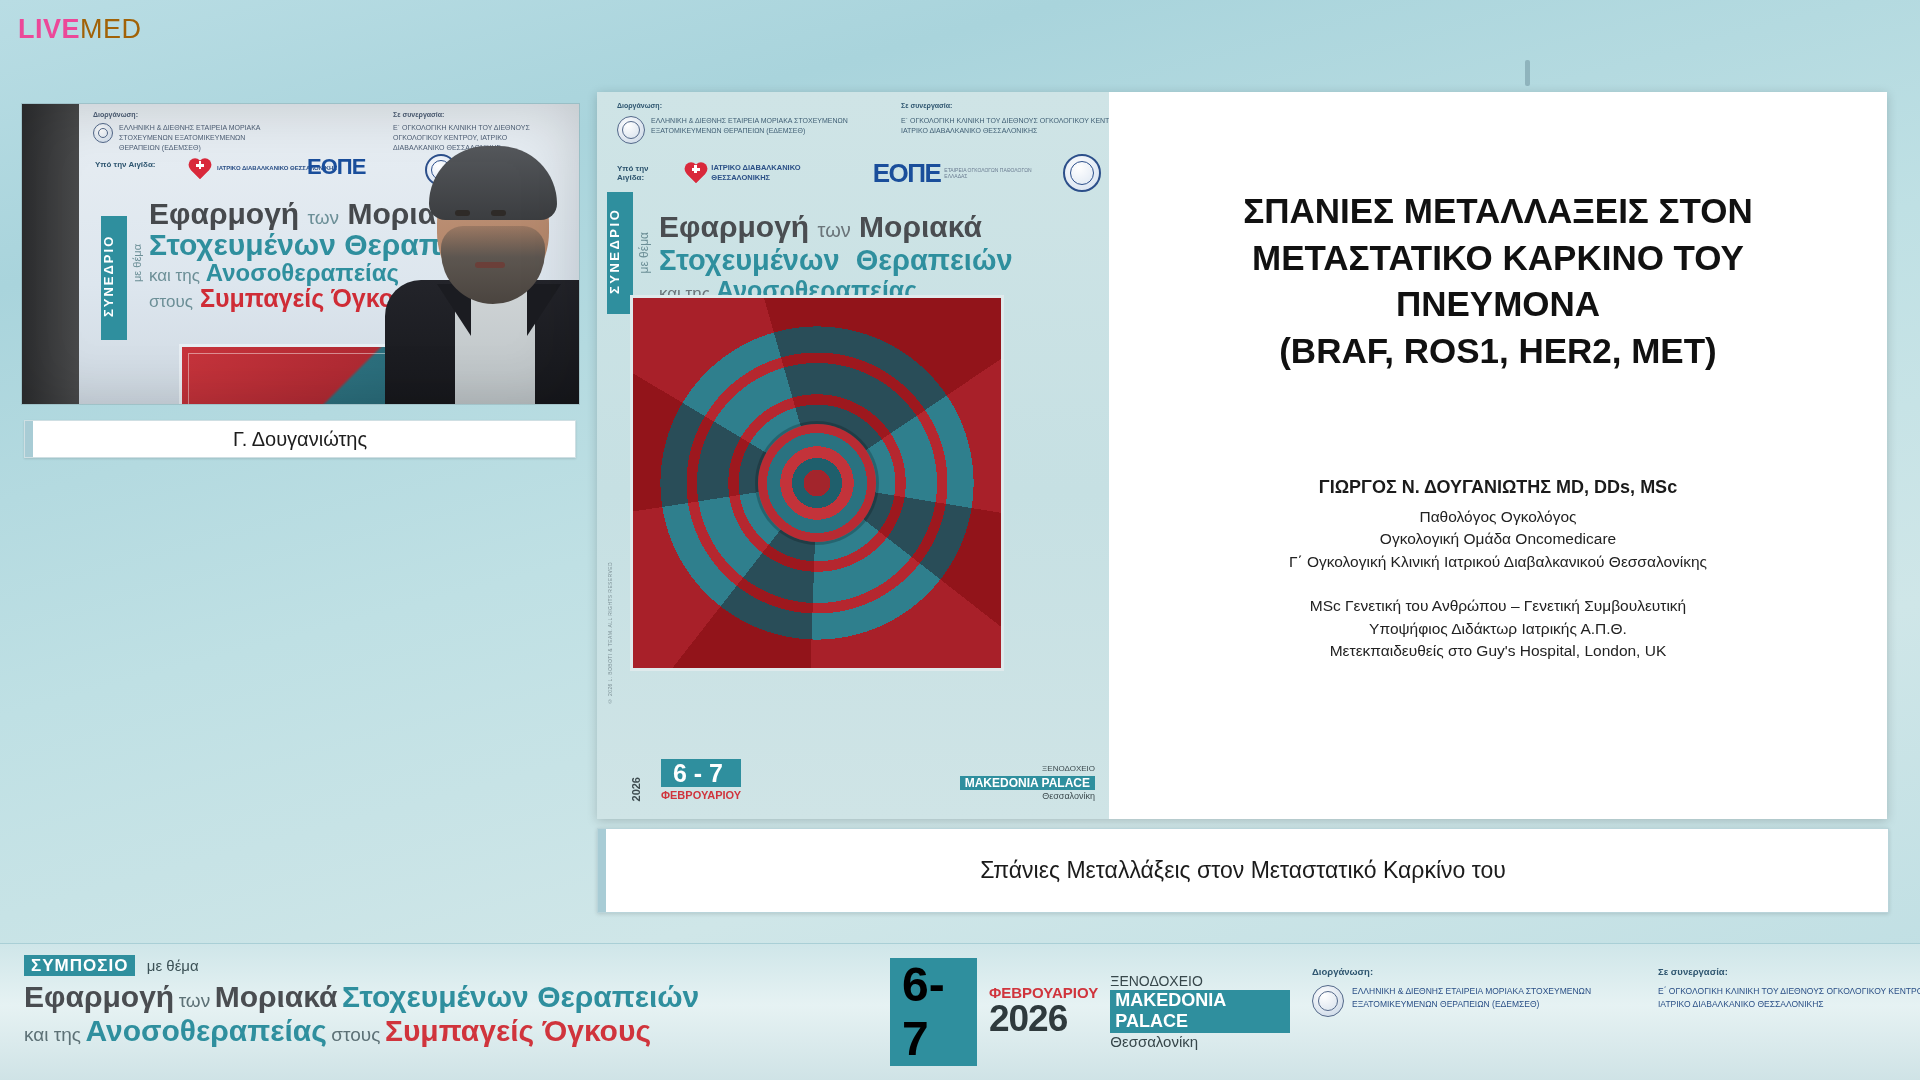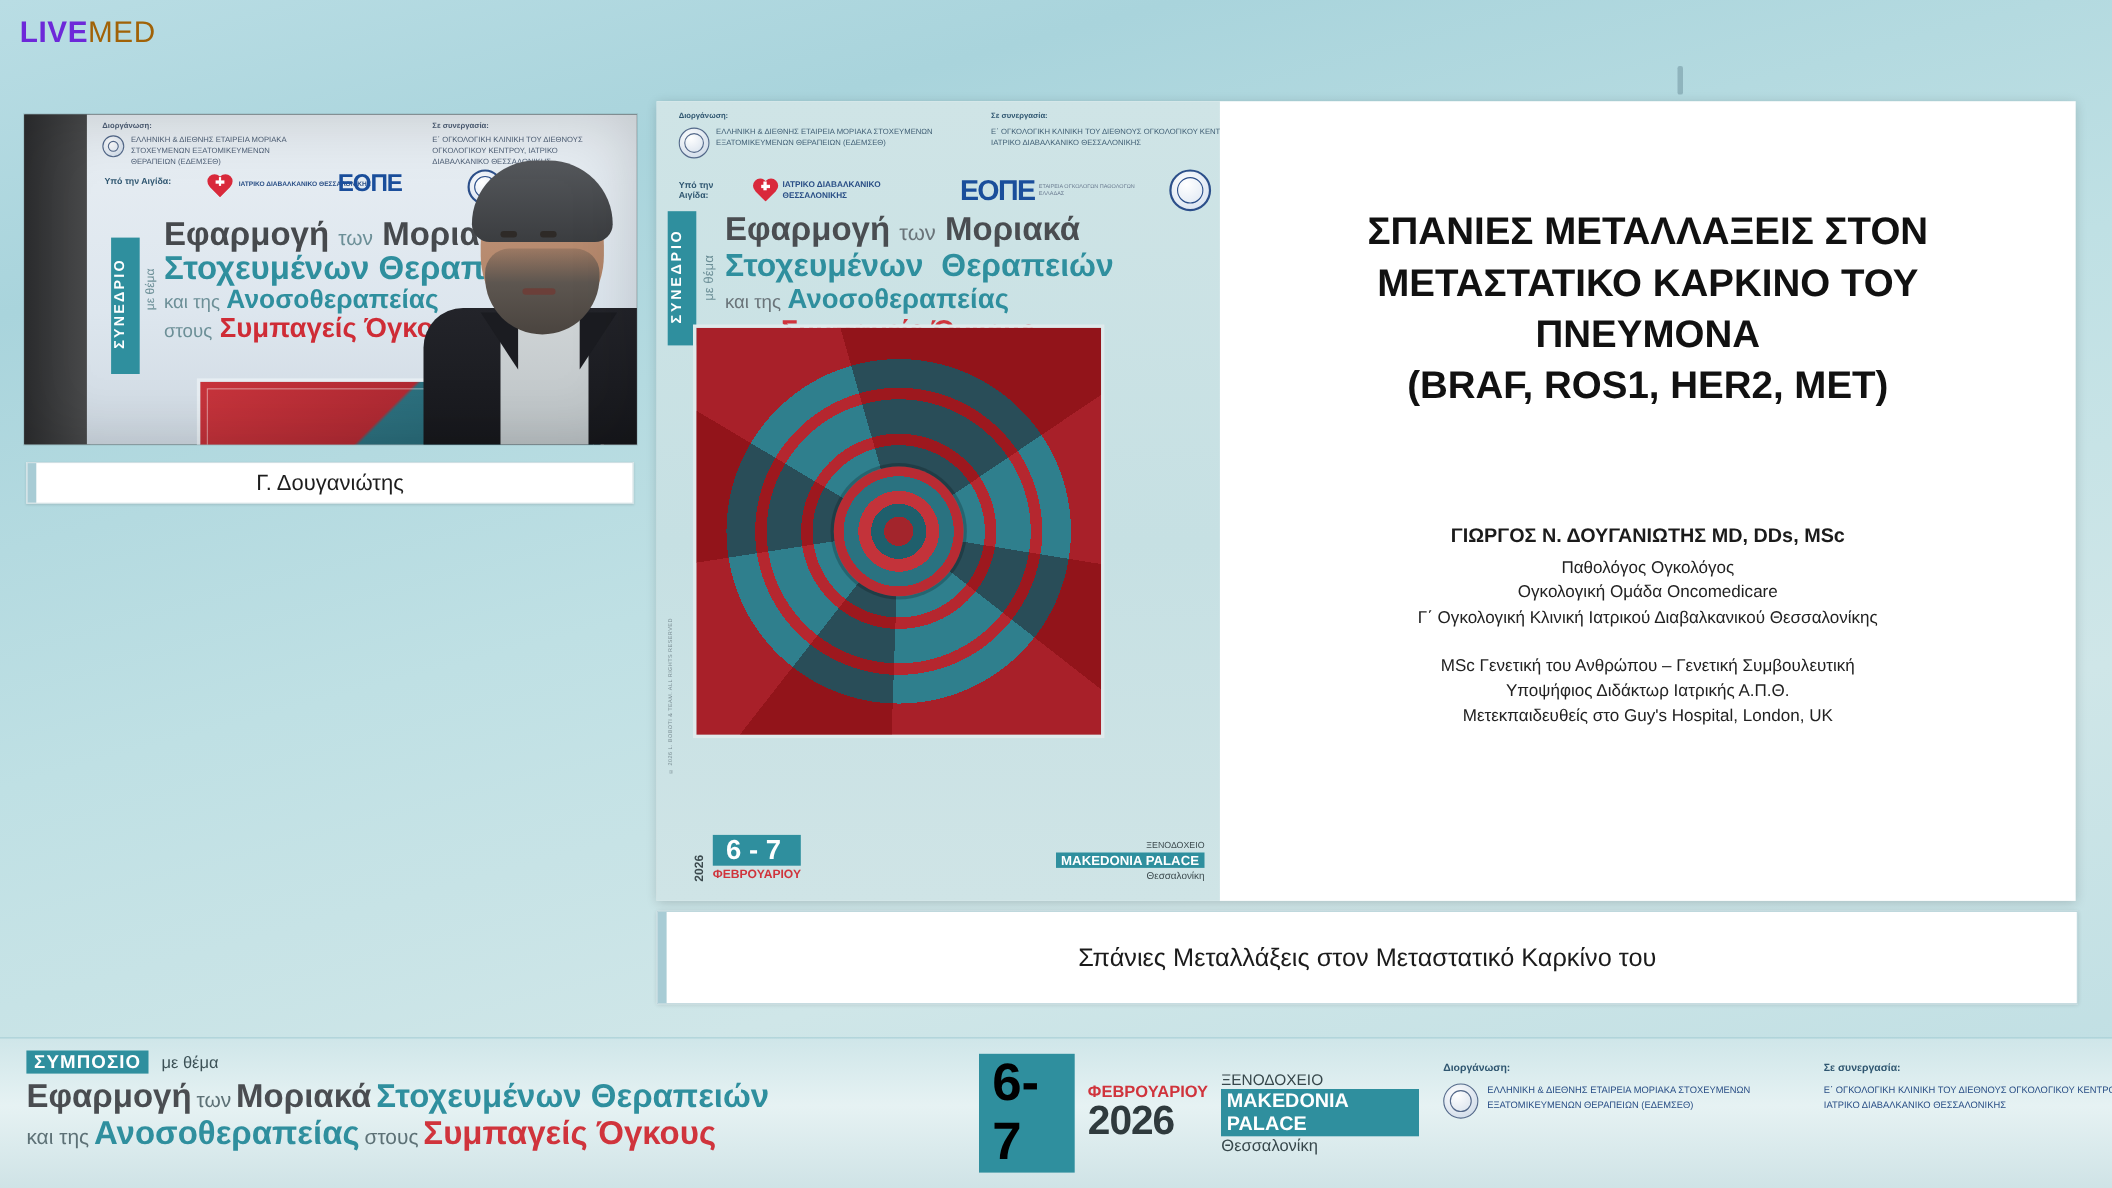--- a/index.html
+++ b/index.html
@@ -5,21 +5,21 @@
   html,body{margin:0;padding:0;}
   body{
     width:1920px;height:1080px;overflow:hidden;
     font-family:"Liberation Sans", sans-serif;
     background:linear-gradient(165deg,#b9dde4 0%,#a9d4dc 18%,#bfe0e4 45%,#cfe6e8 70%,#bcdde2 100%);
     position:relative;
   }
 
   
   .brand{position:absolute;left:18px;top:14px;font-size:27px;letter-spacing:.5px;}
-  .brand .live{font-weight:bold;color:#6d28d9;}
+  .brand .live{font-weight:bold;color:#ec4899;}
   .brand .med{font-weight:normal;color:#a16207;}
 
   
   .video-panel{position:absolute;left:22px;top:104px;width:557px;height:300px;
      background:#3a3c3e;overflow:hidden;box-shadow:0 0 0 1px rgba(0,0,0,.10);}
   .vid-darkbar{position:absolute;left:0;top:0;width:60px;height:100%;
      background:linear-gradient(90deg,#2e2f31,#4a4b4c);}
   .vid-back{position:absolute;left:57px;top:0;right:0;height:100%;
      background:linear-gradient(180deg,#e8eef3 0%,#dde6ee 60%,#cfd9e2 100%);}
   .vb-head{position:absolute;left:14px;top:6px;right:10px;font-size:7px;color:#4c5d74;line-height:1.45;}
@@ -103,41 +103,41 @@
   .badge-seal{width:34px;height:34px;border-radius:50%;border:2px solid #2c4f8a;
      background:radial-gradient(circle at 40% 34%,#fff,#d2deee);position:relative;}
   .badge-seal:after{content:"";position:absolute;inset:5px;border:1px solid #2c4f8a;border-radius:50%;}
 
   .p-synedrio{position:absolute;left:10px;top:100px;width:26px;height:118px;background:#2f8f9e;
      color:#fff;font-size:13px;font-weight:bold;letter-spacing:2.5px;writing-mode:vertical-rl;
      transform:rotate(180deg);text-align:center;padding-top:4px;}
   .p-metheima{position:absolute;left:40px;top:140px;font-size:12px;color:#6c8f97;
      writing-mode:vertical-rl;transform:rotate(180deg);}
   .p-title{position:absolute;left:62px;top:100px;right:10px;line-height:1.12;}
-  .pt1{font-size:30px;font-weight:bold;color:#4a4d51;}
+  .pt1{font-size:30px;font-weight:bold;color:#4a4d51;margin-top:18px;}
   .pt1 .tn{font-size:20px;font-weight:normal;color:#6a7479;}
   .pt2{font-size:29px;font-weight:bold;color:#2f8f9e;}
   .pt3{font-size:25px;font-weight:bold;color:#2f8f9e;}
   .pt3 .tn{font-size:17px;font-weight:normal;color:#6a7479;}
   .pt4{font-size:26px;font-weight:bold;color:#d0343c;}
   .pt4 .tn{font-size:17px;font-weight:normal;color:#6a7479;}
 
   .p-art{position:absolute;left:33px;top:203px;width:368px;height:370px;
      background:radial-gradient(circle at 50% 50%,#2f7f8d 0 16%,#b5272f 16% 20%,#2f7f8d 20% 30%,#b5272f 30% 34%,#2f7f8d 34% 46%,#b5272f 46% 50%,#2f7f8d 50% 60%,#a82029 60% 100%);
      border:3px solid #dfeaec;overflow:hidden;}
   .p-art .rays{position:absolute;inset:0;
      background:conic-gradient(from 20deg,rgba(181,39,47,.85) 0 10%,transparent 10% 22%,rgba(181,39,47,.85) 22% 30%,transparent 30% 45%,rgba(181,39,47,.85) 45% 55%,transparent 55% 67%,rgba(181,39,47,.85) 67% 78%,transparent 78% 90%,rgba(181,39,47,.85) 90% 100%);
      mix-blend-mode:multiply;opacity:.55;}
   .p-art .core{position:absolute;left:50%;top:50%;width:118px;height:118px;margin:-59px 0 0 -59px;
      border-radius:50%;
      background:radial-gradient(circle,#a3252c 0 16%,#1f5f6c 16% 30%,#c3333a 30% 44%,#2a7280 44% 60%,#b82b33 60% 78%,#2f7f8d 78% 100%);
      box-shadow:0 0 0 3px rgba(0,0,0,.2);}
   .p-copy{position:absolute;left:10px;top:470px;font-size:5px;color:#7b8e94;
      writing-mode:vertical-rl;transform:rotate(180deg);letter-spacing:.4px;}
-  .p-date{position:absolute;left:33px;bottom:18px;display:flex;align-items:flex-end;gap:6px;}
+  .p-date{position:absolute;left:33px;bottom:18px;display:flex;align-items:flex-end;gap:19px;}
   .p-yr{font-size:11px;font-weight:bold;color:#3c4a4e;writing-mode:vertical-rl;transform:rotate(180deg);}
   .p-dd{background:#2f8f9e;color:#fff;font-size:25px;font-weight:bold;padding:0 12px;line-height:1.12;}
   .p-mon{font-size:11px;font-weight:bold;color:#d0343c;margin-top:2px;}
   .p-venue{position:absolute;right:14px;bottom:18px;text-align:right;}
   .pv1{font-size:8px;color:#3c4a4e;}
   .pv2{font-size:12px;font-weight:bold;color:#fff;background:#2f8f9e;padding:0 5px;display:inline-block;}
   .pv3{font-size:9px;color:#3c4a4e;}
 
   
   .s-content{flex:1;position:relative;padding:0 44px;}

